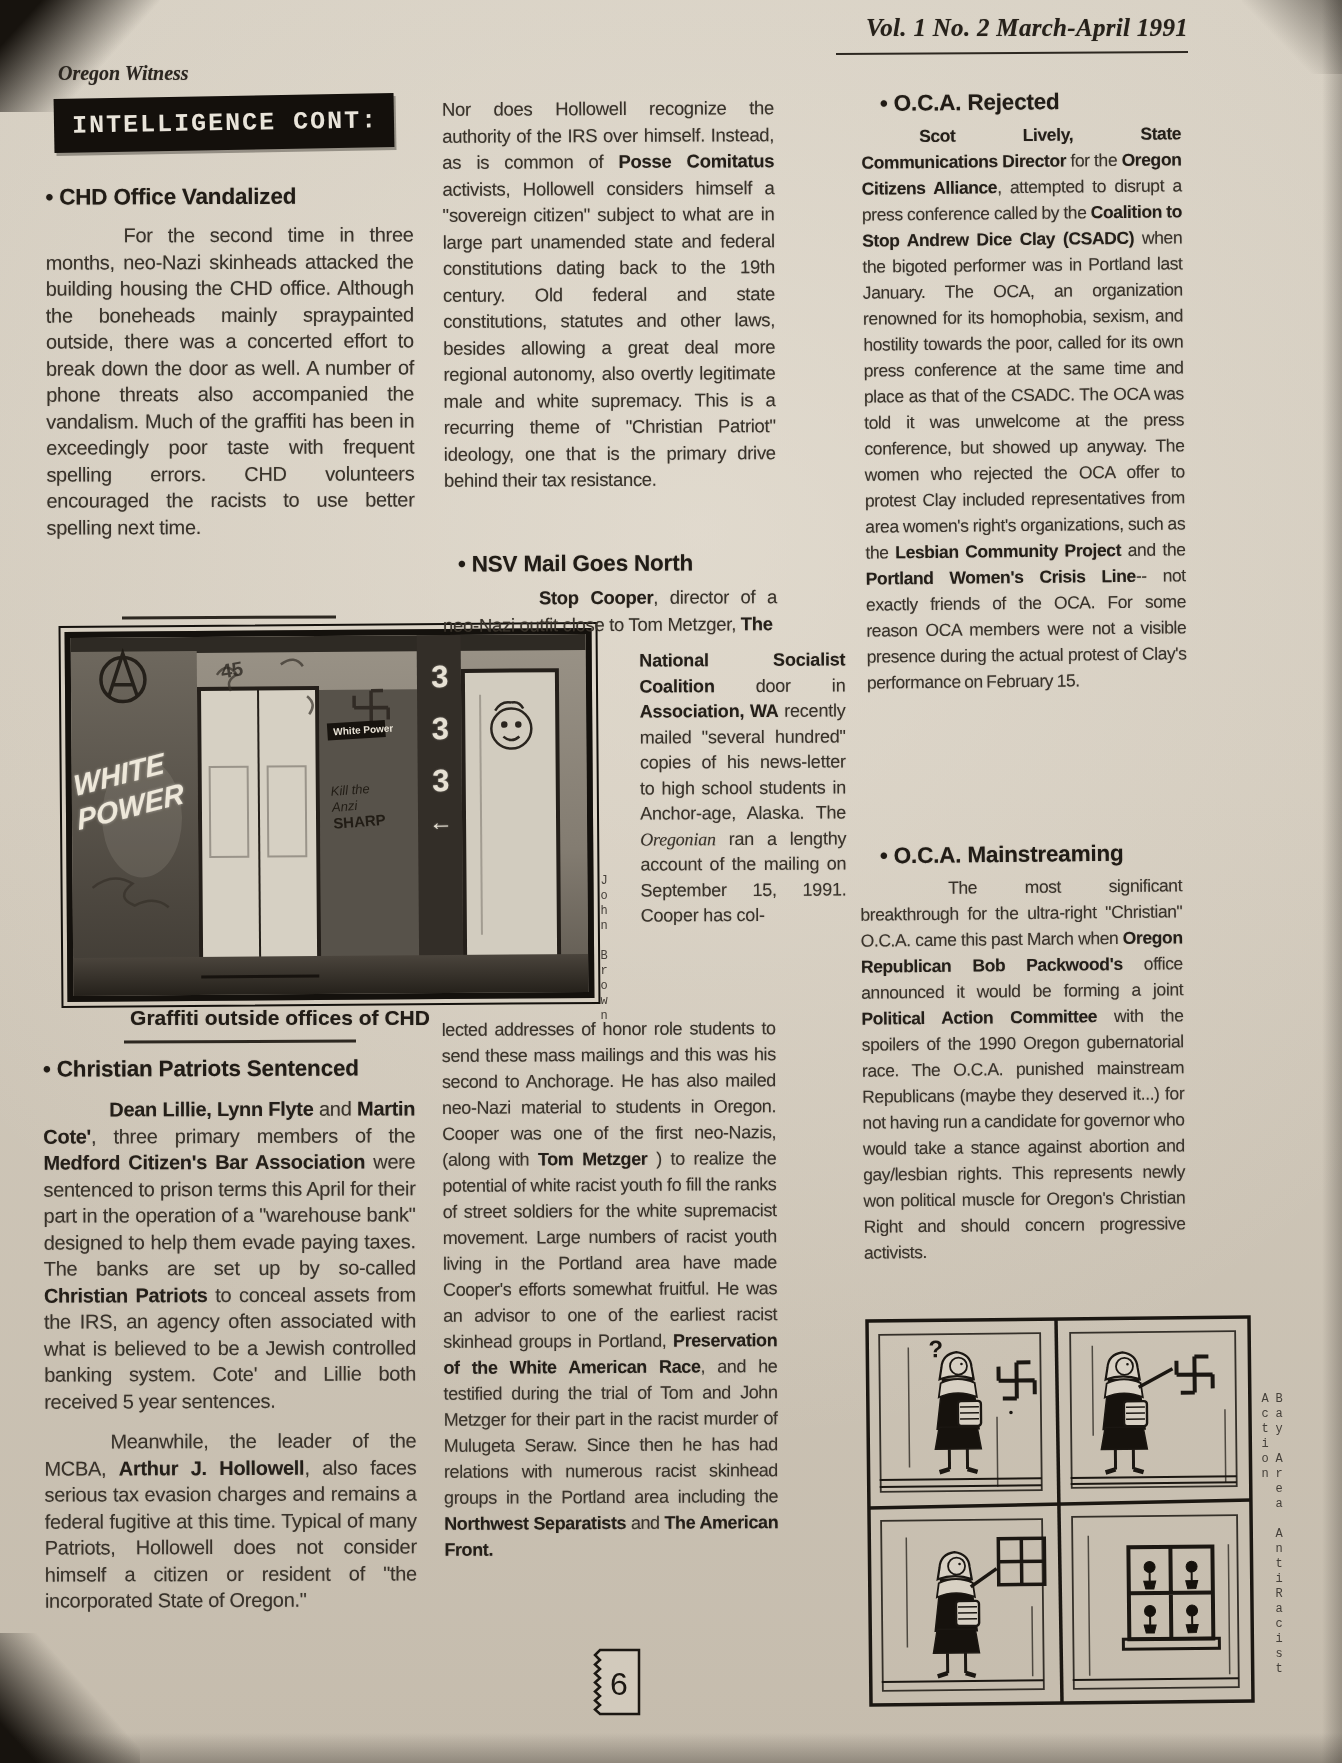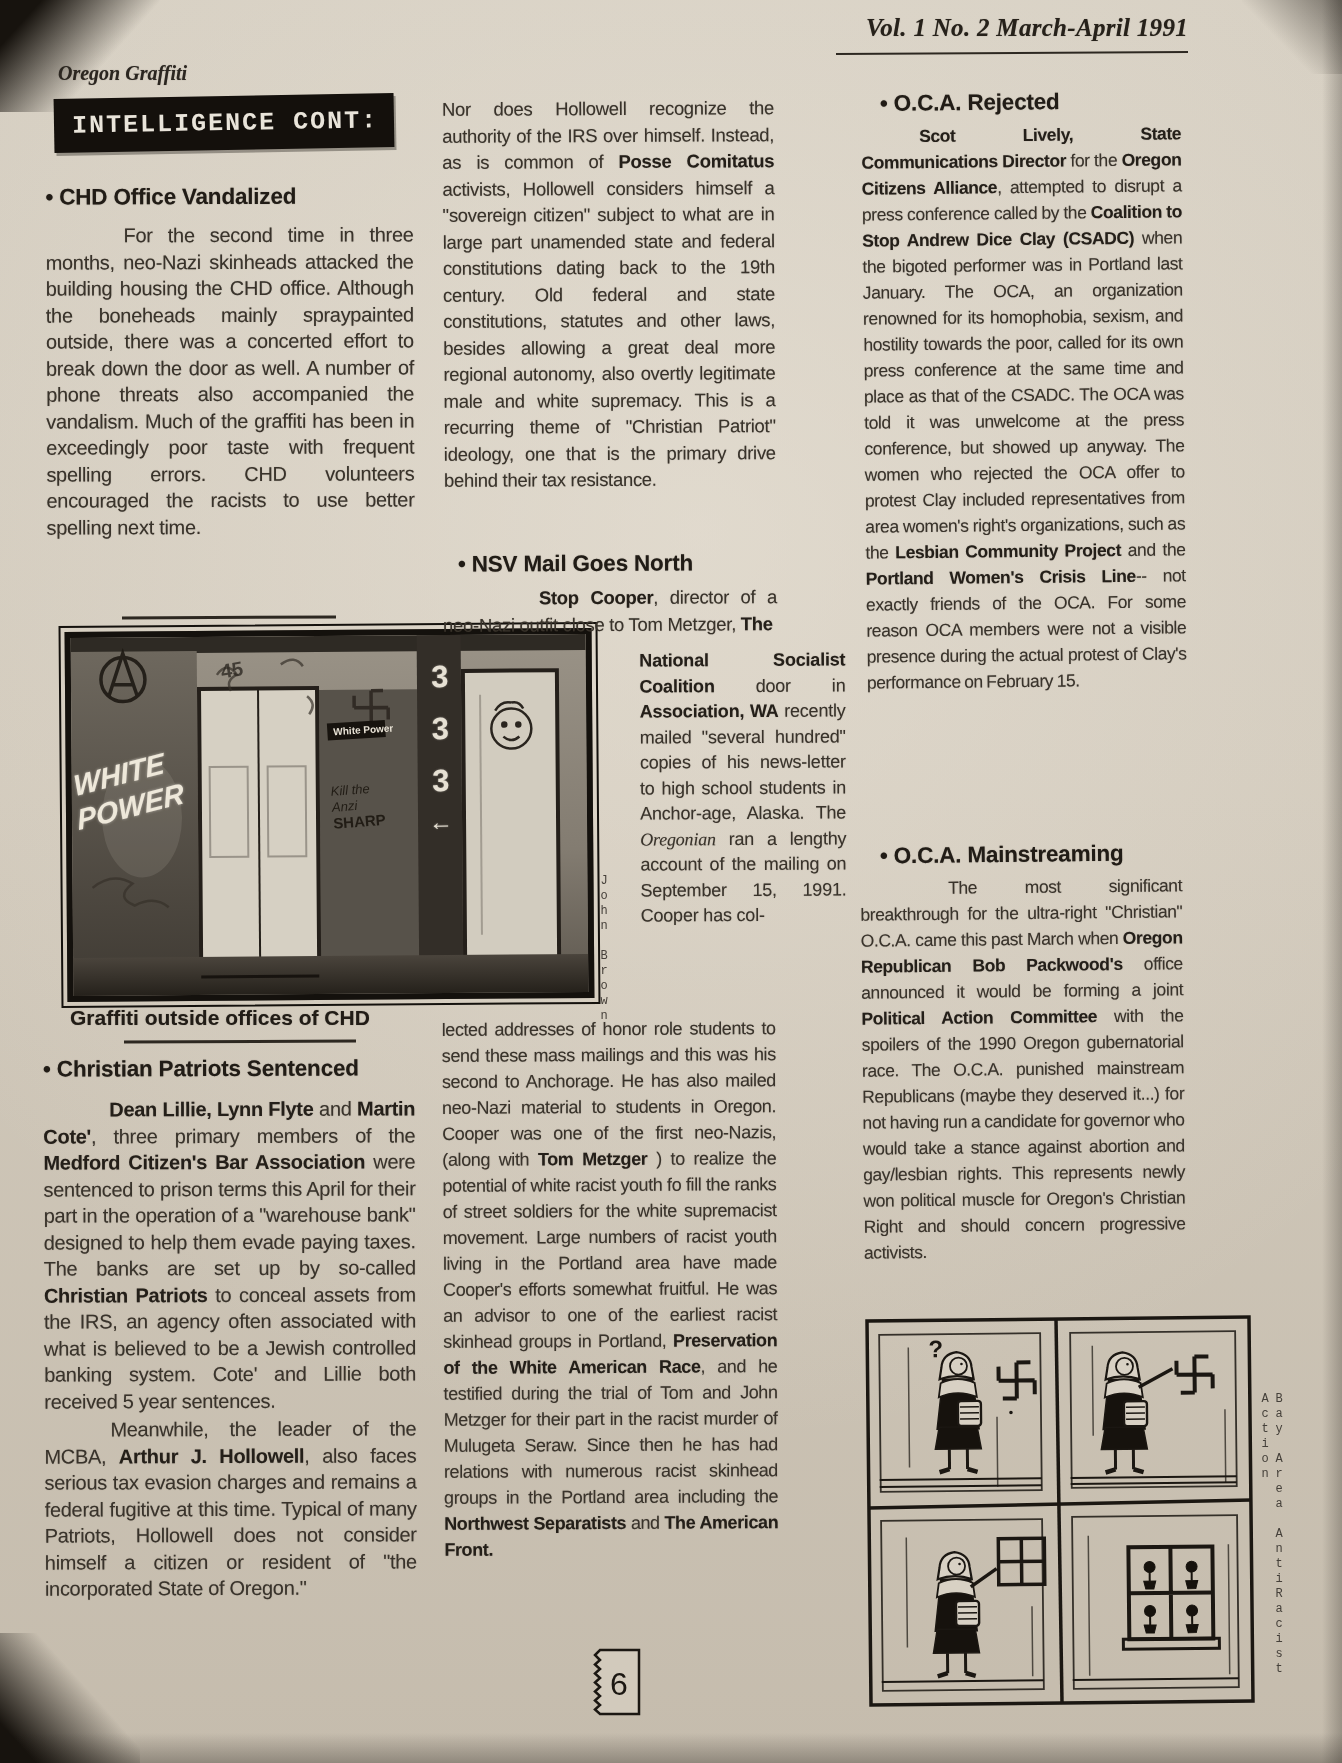--- a/index.html
+++ b/index.html
@@ -48,28 +48,28 @@
   .g-chip{left:256px;top:86px;background:#17130e;color:#e8e2d5;font-size:10px;font-weight:bold;
     padding:3px 6px;transform:rotate(-3deg);line-height:11px;width:46px;text-align:center;}
   .g-kill{left:260px;top:146px;color:#211c15;font-style:italic;font-size:13px;line-height:16px;transform:rotate(-4deg);}
   .g-kill span{display:block;}
   .g-kill .big{font-weight:bold;font-size:15px;font-style:normal;}
   .g-3s{left:352px;top:16px;color:#e7e1d4;font-weight:bold;font-size:31px;line-height:52px;text-align:center;width:34px;}
   .g-3s span{display:block;text-shadow:0 0 2px rgba(240,235,225,.5);}
   .g-3s .arr{font-size:24px;line-height:30px;}
   .photo-credit{left:597px;top:874px;height:150px;writing-mode:vertical-rl;text-orientation:upright;
     font-family:"Liberation Mono",monospace;font-size:12px;color:#46403a;letter-spacing:1px;}
-  .caption{left:70px;top:1006px;width:420px;font-weight:bold;font-size:21px;color:#211c16;
+  .caption{left:70px;top:1006px;width:420px;text-align:center;font-weight:bold;font-size:21px;color:#211c16;
     text-shadow:0 0 1px rgba(33,28,22,.45);}
   .rule2{left:124px;top:1040px;width:232px;height:2.5px;background:#2d2821;transform:rotate(-.3deg);}
 
   .leftcol2{left:44px;top:1056px;width:372px;transform:rotate(-.2deg);}
   .leftcol2 .p{font-size:20px;line-height:26.5px;letter-spacing:-.3px;}
   .cp-p1{margin-top:14px;text-indent:66px;}
-  .cp-p2{margin-top:2px;text-indent:66px;}
+  .cp-p2{margin-top:14px;text-indent:66px;}
 
   .mid-p1{left:443px;top:96px;width:332px;font-size:18.5px;line-height:26.5px;letter-spacing:-.3px;transform:rotate(-.3deg);}
   .nsv-h{left:458px;top:551px;transform:rotate(-.3deg);}
   .nsv-intro{left:443px;top:584px;width:334px;font-size:18.5px;line-height:27px;letter-spacing:-.3px;
     text-indent:96px;transform:rotate(-.3deg);}
   .nsv-side{left:640px;top:648px;width:206px;font-size:18px;line-height:25.5px;letter-spacing:-.2px;transform:rotate(-.3deg);}
   .nsv-cont{left:443px;top:1016px;width:334px;font-size:18px;line-height:26px;letter-spacing:-.4px;
     word-spacing:-1px;transform:rotate(-.3deg);}
   .pageicon{left:588px;top:1646px;}
 
@@ -90,21 +90,21 @@
 <div class="page">
 
   <div class="corner c-tl"></div>
   <div class="corner c-bl"></div>
   <div class="corner c-tr"></div>
   <div class="edge-b"></div>
   <div class="edge-r"></div>
 
   <div class="abs issue">Vol. 1 No. 2 March-April 1991</div>
   <div class="abs issue-rule"></div>
-  <div class="abs masthead">Oregon Graffiti</div>
+  <div class="abs masthead">Oregon Witness</div>
   <div class="abs banner">
     <span>INTELLIGENCE CONT:</span>
   </div>
 
   <div class="abs leftcol">
     <div class="h">• CHD Office Vandalized</div>
     <div class="p chd-p1">For the second time in three months, neo-Nazi skinheads attacked the building housing the CHD office. Although the boneheads mainly spraypainted outside, there was a concerted effort to break down the door as well. A number of phone threats also accompanied the vandalism. Much of the graffiti has been in exceedingly poor taste with frequent spelling errors. CHD volunteers encouraged the racists to use better spelling next time.</div>
   </div>
   <div class="abs rule1"></div>
 

